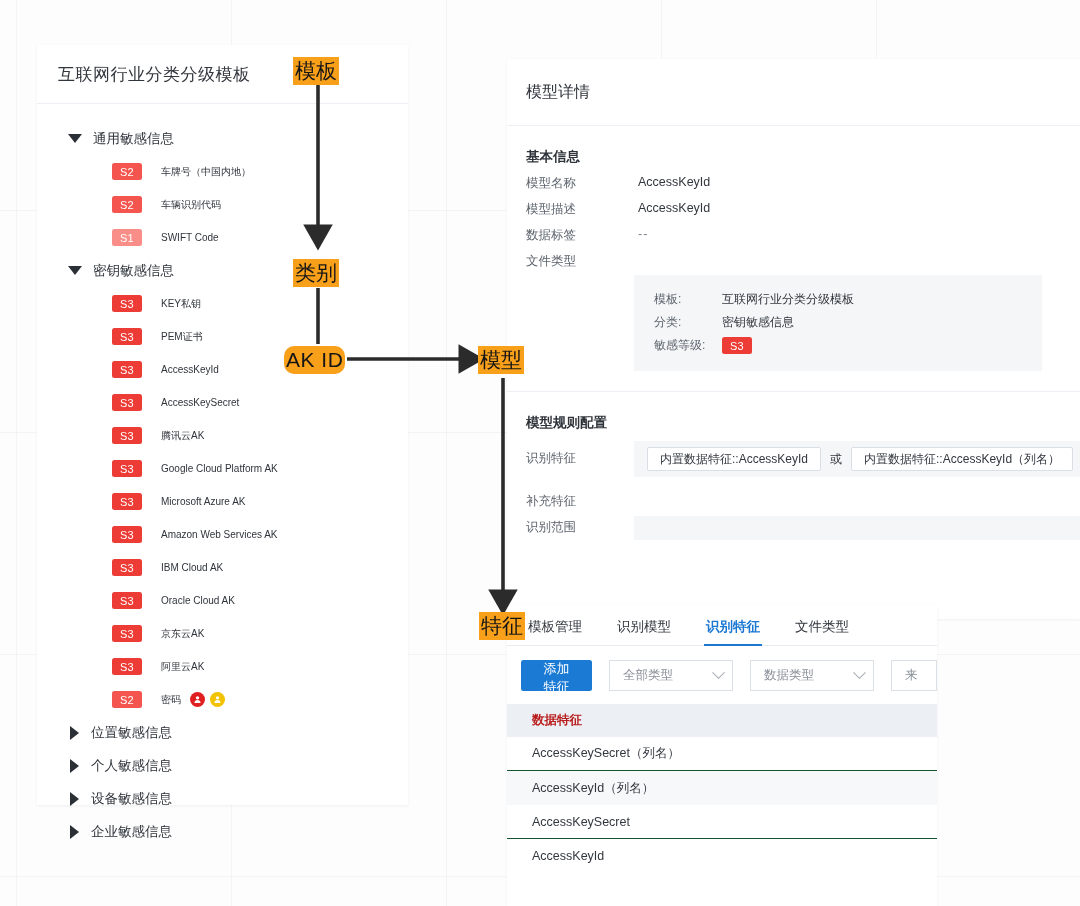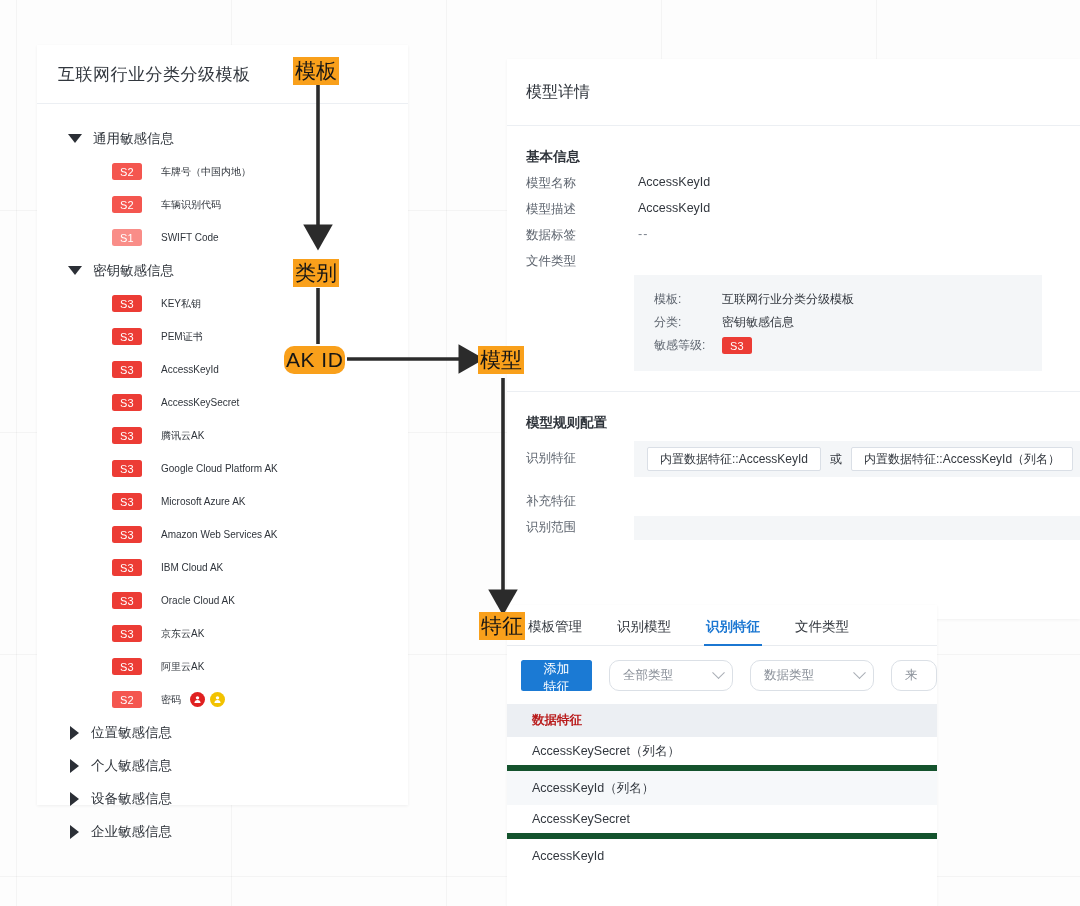--- a/index.html
+++ b/index.html
@@ -230,21 +230,21 @@
     padding: 0 17px;
     border: none;
     border-radius: 2.5px;
     cursor: pointer;
     font-family: "Liberation Sans", sans-serif;
   }
   .select {
     height: 31px;
     min-width: 124px;
     border: 1px solid #dbe0e6;
-    border-radius: 10px;
+    border-radius: 0;
     background: #fff;
     display: flex; align-items: center;
     justify-content: space-between;
     padding: 0 9px 0 13px;
     font-size: 12.5px;
     color: #8a9099;
     box-sizing: border-box;
     cursor: pointer;
   }
   .chev {
@@ -264,21 +264,21 @@
     font-size: 12.5px;
     font-weight: bold;
     color: #b91c1c;
   }
   .trow {
     height: 34px;
     display: flex; align-items: center;
     padding-left: 25px;
     font-size: 12.5px;
     color: #32373e;
-    border-bottom: 6px solid #14532d;
+    border-bottom: 1px solid #14532d;
     box-sizing: border-box;
   }
   .trow.alt { background: #f6f8fa; border-bottom: none; }
   .trow.clipped { border-bottom: none; }
 
   
   #overlay { position: absolute; inset: 0; pointer-events: none; }
   .anno {
     position: absolute;
     background: #f9a01b;

